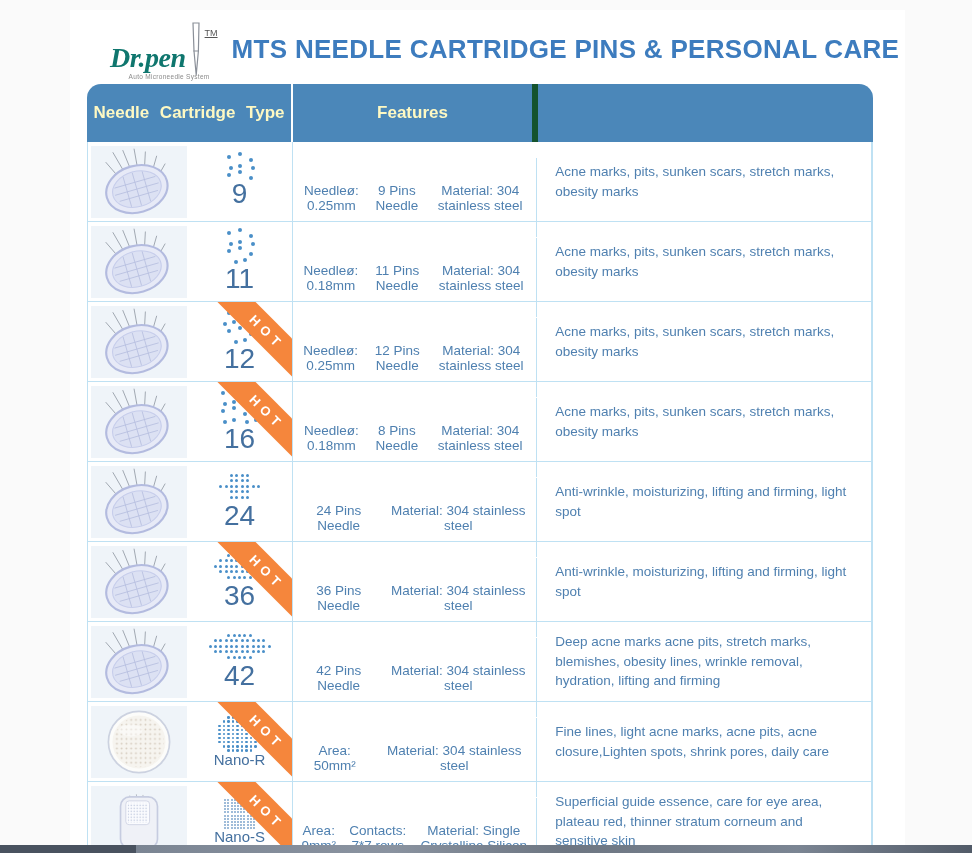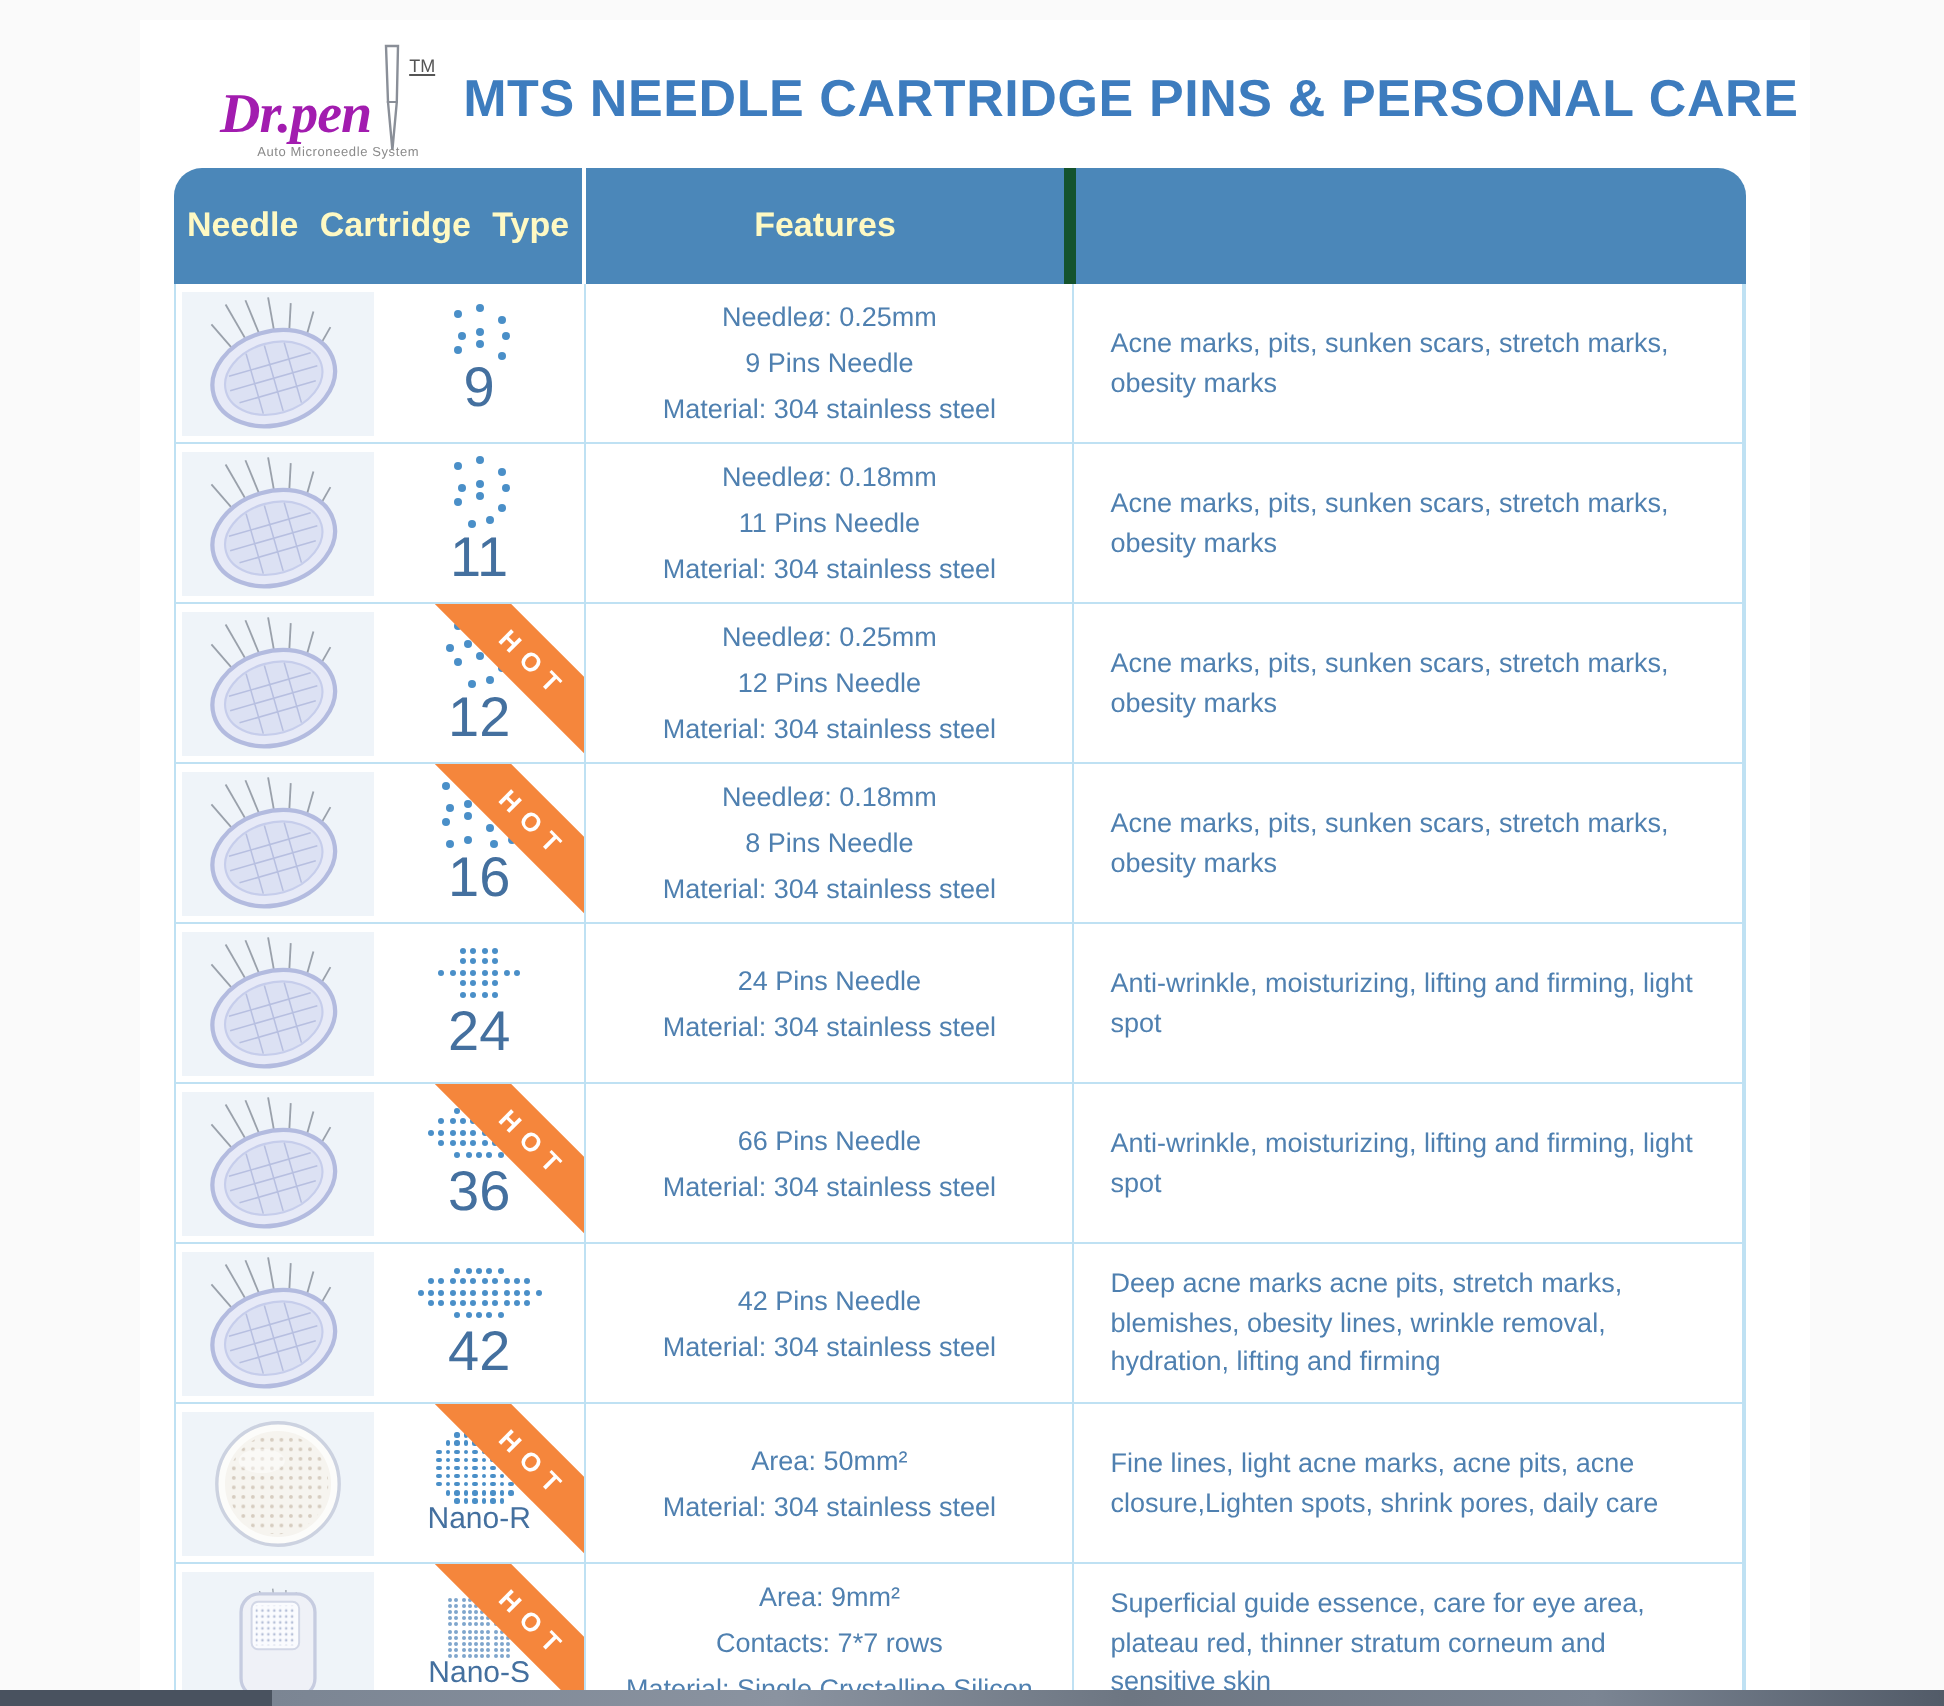--- a/index.html
+++ b/index.html
@@ -13,37 +13,37 @@
   }
   *{margin:0;padding:0;box-sizing:border-box;}
   html,body{width:972px;height:853px;overflow:hidden;}
   body{background:#fafafa;font-family:"Liberation Sans",sans-serif;position:relative;}
   .stage{position:absolute;inset:0;overflow:hidden;}
   .card{position:absolute;left:70px;top:10px;width:835px;bottom:0;background:#ffffff;}
   
   .top{height:74px;display:flex;align-items:center;padding-left:40px;}
   .logo-block{display:flex;flex-direction:column;margin-right:14px;margin-top:6px;}
   .logo-row{display:flex;align-items:flex-end;}
-  .brand{font-family:"Liberation Serif",serif;font-style:italic;font-weight:700;font-size:28px;color:#a21caf;letter-spacing:-0.5px;line-height:1;}
+  .brand{font-family:"Liberation Serif",serif;font-style:italic;font-weight:700;font-size:28px;color:#0f766e;letter-spacing:-0.5px;line-height:1;}
   .pen-icon{margin-left:2px;margin-bottom:-6px;}
   .tm{font-size:9px;color:#555;margin-left:1px;margin-bottom:34px;text-decoration:underline;}
   .tagline{font-size:6.5px;color:#8a8a8a;letter-spacing:0.3px;margin-top:1px;align-self:flex-end;margin-right:8px;}
   .page-title{font-size:26px;font-weight:700;color:var(--title-blue);letter-spacing:0.3px;white-space:nowrap;margin-top:4px;}
   
   .table{margin-left:17px;width:786px;}
   .thead{display:flex;height:58px;background:var(--header-blue);border-radius:14px 14px 0 0;color:#fef9c3;font-weight:700;}
   .th{display:flex;align-items:center;justify-content:center;font-size:17px;}
   .th-type{width:206px;border-right:2px solid #fff;word-spacing:0.35em;}
   .th-features{width:245px;border-right:6px solid #14532d;}
   .th-care{width:335px;}
   .tbody{border-left:1px solid var(--row-border);border-right:2px solid var(--row-border);}
   .tr{display:flex;height:80px;border-bottom:1px solid var(--row-border);background:#fff;}
   .td{height:100%;}
   .td-type{width:206px;border-right:1px solid var(--row-border);display:flex;align-items:center;padding:3px 0 3px 3px;position:relative;overflow:hidden;}
-  .td-features{width:245px;border-right:1px solid var(--row-border);display:flex;flex-direction:column;align-items:center;justify-content:center;gap:8px;text-align:center;font-size:13.5px;color:var(--text-blue);padding:0 6px;}
+  .td-features{width:245px;border-right:1px solid var(--row-border);display:flex;align-items:center;justify-content:center;gap:8px;text-align:center;font-size:13.5px;color:var(--text-blue);padding:0 6px;margin-top:16px;}
   .td-care{width:335px;display:flex;align-items:center;font-size:13.5px;color:var(--text-blue);line-height:1.45;padding:0 18px 0 18px;}
   .cart-img{width:96px;height:72px;background:#eff4f9;display:flex;align-items:center;justify-content:center;flex:none;}
   .cart-img svg{display:block;}
   .type-block{flex:1;display:flex;flex-direction:column;align-items:center;justify-content:center;}
   .type-label{font-size:28px;color:var(--label-blue);margin-top:3px;line-height:1;}
   .type-label.nano{font-size:15px;margin-top:0;}
   
   .pins{display:flex;flex-direction:column;align-items:center;}
   .pin-row{display:flex;justify-content:center;}
   .pin{border-radius:50%;background:var(--dot-blue);flex:none;}
@@ -450,21 +450,21 @@
                     <span class="pin"></span>
                     <span class="pin"></span>
                     <span class="pin"></span>
                   </div>
                 </div>
         <div class="type-label">36</div>
       </div>
       <div class="hot">HOT</div>
     </div>
     <div class="td td-features">
-              <div>66 Pins Needle</div>
+              <div>36 Pins Needle</div>
               <div>Material:  304 stainless steel</div>
             </div>
     <div class="td td-care">
               <div>Anti-wrinkle, moisturizing, lifting and firming, light spot</div>
             </div>
   </div>
           <div class="tr">
     <div class="td td-type">
       <div class="cart-img">
                 <svg width="88" height="68" viewBox="0 0 110 96">

